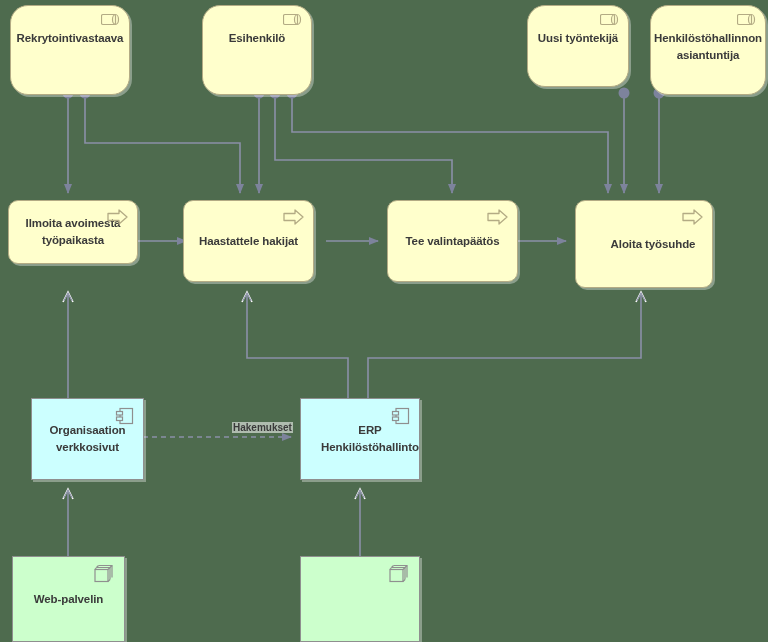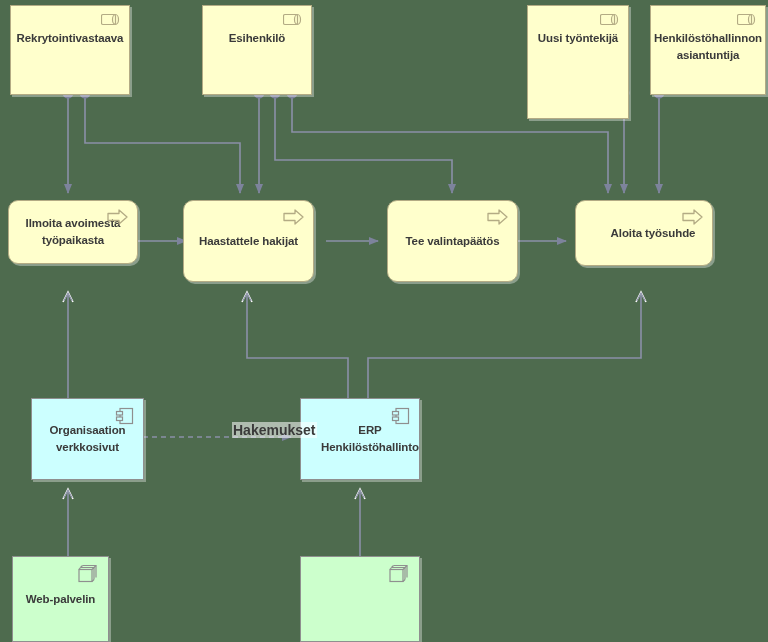--- a/index.html
+++ b/index.html
@@ -30,31 +30,31 @@
     justify-content: center;
     text-align: center;
     color: #3a3a3a;
     font-size: 11.5px;
     font-weight: bold;
     line-height: 1.45;
     letter-spacing: -0.1px;
     box-shadow: 2px 2px 0 rgba(255,255,255,0.35);
   }
   .node .label { padding: 0 8px; position: relative; z-index: 2; }
-  .actor  { background: #ffffcc; border-color: #b3ab84; align-items: flex-start; }
+  .actor  { background: #ffffcc; border-color: #b3ab84; align-items: flex-start; border-radius: 18px; }
   .actor .label { padding-top: 24px; }
   .process{ background: #ffffcc; border-color: #b3ab84; border-radius: 10px; }
   .app    { background: #ccffff; border-color: #8f8f8f; }
   .tech   { background: #ccffcc; border-color: #8f8f8f; }
 
   .ico { position: absolute; top: 7px; right: 8px; z-index: 3; }
 
   .flowlabel {
     position: absolute;
-    font-size: 14px;
+    font-size: 10px;
     font-weight: bold;
     color: #3a3a3a;
     background: rgba(255,255,255,0.55);
     padding: 0 1px;
     white-space: nowrap;
     z-index: 5;
   }
 </style>
 </head>
 <body>
@@ -150,21 +150,21 @@
   <div class="node actor" style="left:202px; top:5px; width:110px; height:90px;">
     <span class="ico">
       <svg width="20" height="13" viewBox="0 0 20 13">
         <rect x="0.5" y="1.5" width="14" height="10" rx="1.5" fill="none" stroke="#b3ab84" stroke-width="1.2"></rect>
         <ellipse cx="14.5" cy="6.5" rx="3" ry="5" fill="none" stroke="#b3ab84" stroke-width="1.2"></ellipse>
       </svg>
     </span>
     <span class="label">Esihenkilö</span>
   </div>
 
-  <div class="node actor" style="left:527px; top:5px; width:102px; height:114px;">
+  <div class="node actor" style="left:527px; top:5px; width:102px; height:82px;">
     <span class="ico">
       <svg width="20" height="13" viewBox="0 0 20 13">
         <rect x="0.5" y="1.5" width="14" height="10" rx="1.5" fill="none" stroke="#b3ab84" stroke-width="1.2"></rect>
         <ellipse cx="14.5" cy="6.5" rx="3" ry="5" fill="none" stroke="#b3ab84" stroke-width="1.2"></ellipse>
       </svg>
     </span>
     <span class="label">Uusi työntekijä</span>
   </div>
 
   <div class="node actor" style="left:650px; top:5px; width:116px; height:90px;">
@@ -197,21 +197,21 @@
 
   <div class="node process" style="left:387px; top:200px; width:131px; height:82px;">
     <span class="ico">
       <svg width="22" height="18" viewBox="0 0 22 18">
         <path d="M1,5.5 L12,5.5 L12,2 L20,9 L12,16 L12,12.5 L1,12.5 z" fill="none" stroke="#b3ab84" stroke-width="1.3" stroke-linejoin="round"></path>
       </svg>
     </span>
     <span class="label">Tee valintapäätös</span>
   </div>
 
-  <div class="node process" style="left:575px; top:200px; width:138px; height:66px;padding-left:18px;">
+  <div class="node process" style="left:575px; top:200px; width:138px; height:88px;padding-left:18px;">
     <span class="ico">
       <svg width="22" height="18" viewBox="0 0 22 18">
         <path d="M1,5.5 L12,5.5 L12,2 L20,9 L12,16 L12,12.5 L1,12.5 z" fill="none" stroke="#b3ab84" stroke-width="1.3" stroke-linejoin="round"></path>
       </svg>
     </span>
     <span class="label">Aloita työsuhde</span>
   </div>
 
   <div class="node app" style="left:12px; top:398px; width:113px; height:82px;margin-left:19px;">
     <span class="ico">
@@ -228,21 +228,21 @@
     <span class="ico">
       <svg width="20" height="20" viewBox="0 0 20 20">
         <rect x="5" y="2.5" width="12.5" height="15" fill="none" stroke="#8f8f8f" stroke-width="1.2"></rect>
         <rect x="1.5" y="5.5" width="6" height="3.5" fill="#ccffff" stroke="#8f8f8f" stroke-width="1.2"></rect>
         <rect x="1.5" y="11" width="6" height="3.5" fill="#ccffff" stroke="#8f8f8f" stroke-width="1.2"></rect>
       </svg>
     </span>
     <span class="label">ERP Henkilöstöhallinto</span>
   </div>
 
-  <div class="node tech" style="left:12px; top:556px; width:97px; height:86px;">
+  <div class="node tech" style="left:12px; top:556px; width:113px; height:86px;">
     <span class="ico">
       <svg width="22" height="20" viewBox="0 0 22 20">
         <path d="M4.5,1.5 L18,1.5 L18,13.5" fill="none" stroke="#8f8f8f" stroke-width="1.2"></path>
         <path d="M2.5,3.5 L16,3.5 L16,15.5" fill="none" stroke="#8f8f8f" stroke-width="1.2"></path>
         <rect x="1" y="5.5" width="13" height="12" fill="none" stroke="#8f8f8f" stroke-width="1.2"></rect>
         <path d="M4.5,1.5 L2.5,3.5 M18,1.5 L16,3.5 M16,15.5 L14,17.5" stroke="#8f8f8f" stroke-width="1.2" fill="none"></path>
         <path d="M2.5,3.5 L1,5.5 M16,3.5 L14,5.5" stroke="#8f8f8f" stroke-width="1.2" fill="none"></path>
       </svg>
     </span>
     <span class="label">Web-palvelin</span>

